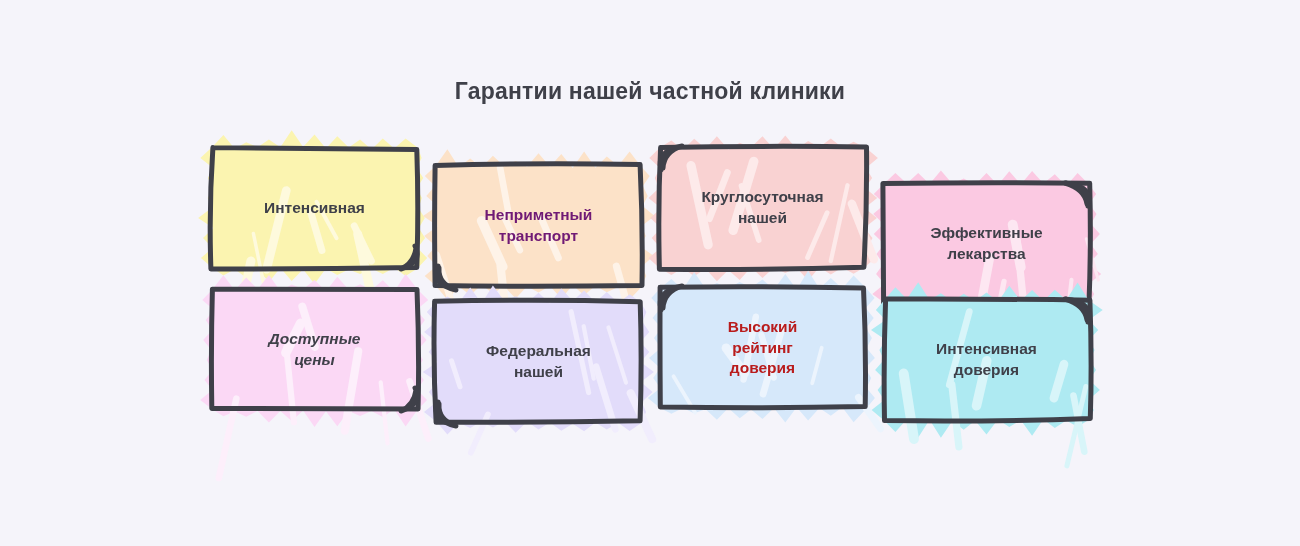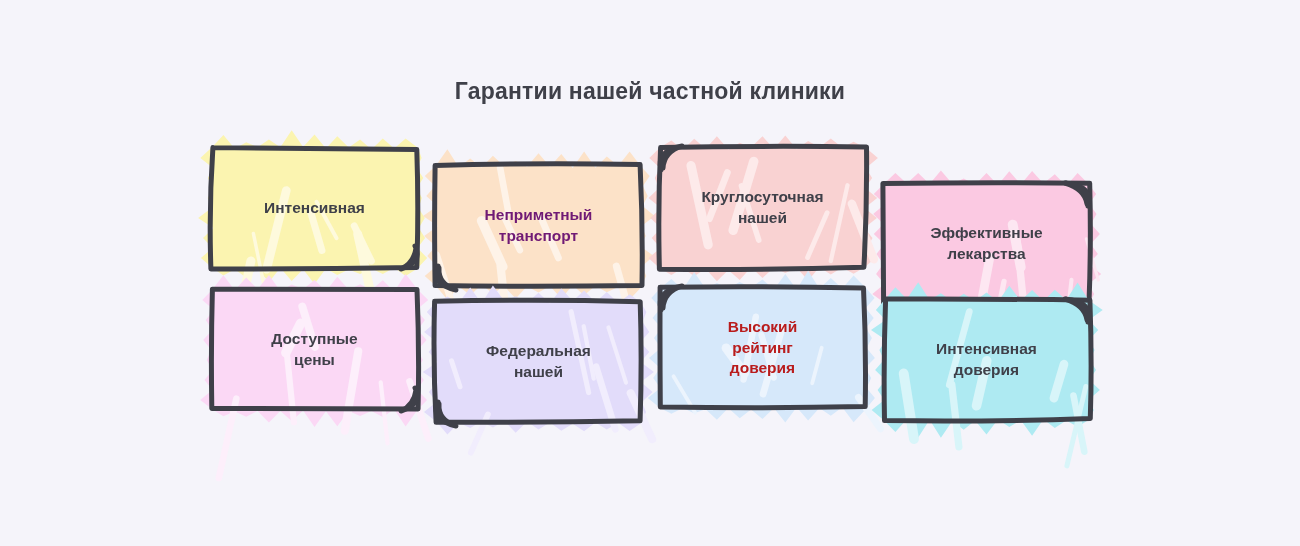--- a/index.html
+++ b/index.html
@@ -147,21 +147,21 @@
             <line x1="203.5" y1="111.7" x2="195.6" y2="182.4" stroke="#fde7f2" stroke-width="4.1" stroke-linecap="round"></line>
             <line x1="46.0" y1="134.0" x2="27.6" y2="185.6" stroke="#fde7f2" stroke-width="6.8" stroke-linecap="round"></line>
             <line x1="218.4" y1="70.9" x2="230.3" y2="112.0" stroke="#fde7f2" stroke-width="3.2" stroke-linecap="round"></line>
           </g>
           <path d="M14.9,15.4 Q118.0,14.4 221.7,15.2 Q223.3,75.0 221.0,135.1 Q119.0,138.4 15.6,135.9 Q15.1,74.3 14.9,15.4" fill="none" stroke="#3f4049" stroke-width="5" stroke-linejoin="round" stroke-linecap="round"></path>
           <path d="M220,38 Q226,18 197,15 Q217,21 219,36" fill="none" stroke="#3f4049" stroke-width="5" stroke-linejoin="round" stroke-linecap="round"></path>
         </svg>
         <div class="card-label" style="color: rgb(63, 64, 73);">Эффективные
 лекарства</div>
       </div>
-      <div class="card" style="left: 12px; top: 160px;">
+      <div class="card" style="left: 12px; top: 160px; font-style: italic;">
         <svg class="card-svg" viewBox="0 0 237 152">
           <path d="M16.0,16.0L27.4,1.3L38.8,16.2L50.2,3.4L61.6,15.2L72.9,1.1L84.3,16.9L95.7,10.4L107.1,15.3L118.5,5.9L129.9,17.2L141.3,2.8L152.7,15.8L164.1,10.3L175.4,15.9L186.8,6.2L198.2,17.4L209.6,0.1L222.0,16.0L232.2,26.0L220.3,36.0L228.9,46.0L221.7,56.0L230.6,66.0L221.6,76.0L226.9,86.0L220.7,96.0L227.8,106.0L221.3,116.0L231.0,126.0L221.0,136.6L209.6,152.6L198.2,135.3L186.8,143.1L175.4,137.1L164.1,142.0L152.7,137.1L141.3,152.2L129.9,137.2L118.5,153.0L107.1,136.4L95.7,147.1L84.3,137.0L72.9,148.5L61.6,136.9L50.2,142.7L38.8,137.4L27.4,142.3L17.3,136.0L4.2,126.0L16.4,116.0L8.5,106.0L16.5,96.0L10.7,86.0L15.3,76.0L7.2,66.0L16.2,56.0L9.7,46.0L17.8,36.0L6.3,26.0Z" fill="#fbd8f5"></path>
           <g>
             <line x1="40.3" y1="124.7" x2="22.8" y2="204.1" stroke="#fdeffb" stroke-width="6.6" stroke-linecap="round"></line>
             <line x1="90.3" y1="73.8" x2="97.9" y2="148.2" stroke="#fdeffb" stroke-width="6.2" stroke-linecap="round"></line>
             <line x1="162.2" y1="77.4" x2="148.8" y2="156.6" stroke="#fdeffb" stroke-width="8.2" stroke-linecap="round"></line>
             <line x1="106.3" y1="32.5" x2="118.8" y2="72.9" stroke="#fdeffb" stroke-width="7.9" stroke-linecap="round"></line>
             <line x1="104.6" y1="49.4" x2="89.9" y2="78.7" stroke="#fdeffb" stroke-width="9.6" stroke-linecap="round"></line>
             <line x1="213.6" y1="107.4" x2="232.3" y2="164.4" stroke="#fdeffb" stroke-width="6.8" stroke-linecap="round"></line>
             <line x1="184.7" y1="108.3" x2="191.5" y2="169.3" stroke="#fdeffb" stroke-width="4.2" stroke-linecap="round"></line>

